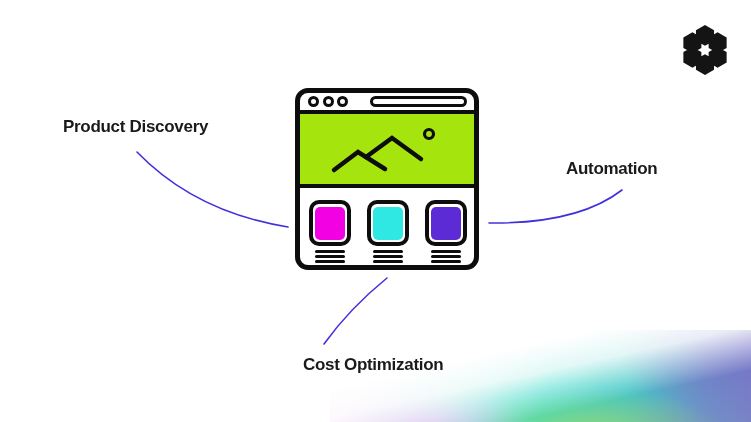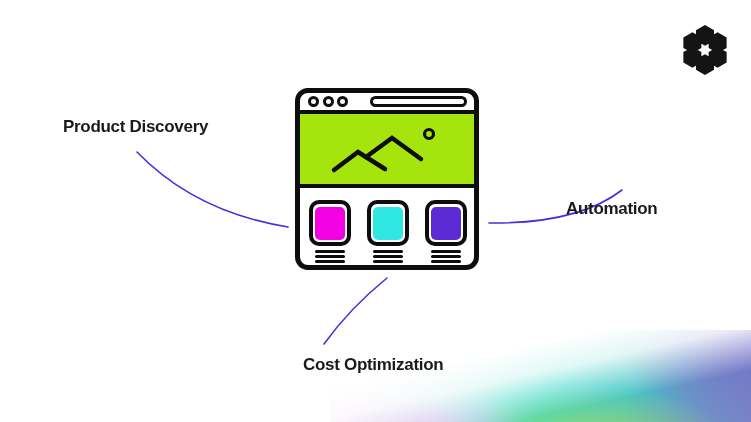--- a/index.html
+++ b/index.html
@@ -22,21 +22,21 @@
   }
   
   .connectors{position:absolute;left:0;top:0;width:751px;height:422px;pointer-events:none;}
   .connectors path{fill:none;stroke-width:1.6;stroke-linecap:round;}
   
   .label{
     position:absolute;color:#1a1a1a;font-weight:bold;font-size:17px;
     letter-spacing:-0.3px;white-space:nowrap;
   }
   .label-pd{left:63px;top:117px;}
-  .label-auto{left:566px;top:159px;margin-top:40px;}
+  .label-auto{left:566px;top:159px;}
   .label-cost{left:261px;top:355px;margin-left:42px;}
   
   .logo{position:absolute;left:682px;top:24px;width:46px;height:52px;}
   
   .browser{
     position:absolute;left:295px;top:88px;width:184px;height:182px;
     box-sizing:border-box;border:5px solid #0d0d0d;border-radius:13px;
     background:#ffffff;overflow:hidden;display:flex;flex-direction:column;
   }
   .topbar{

